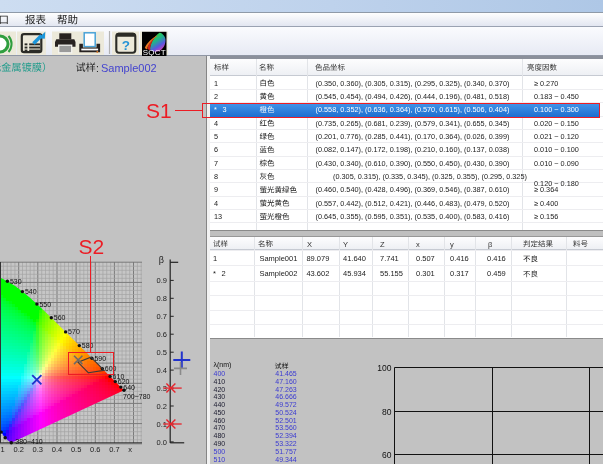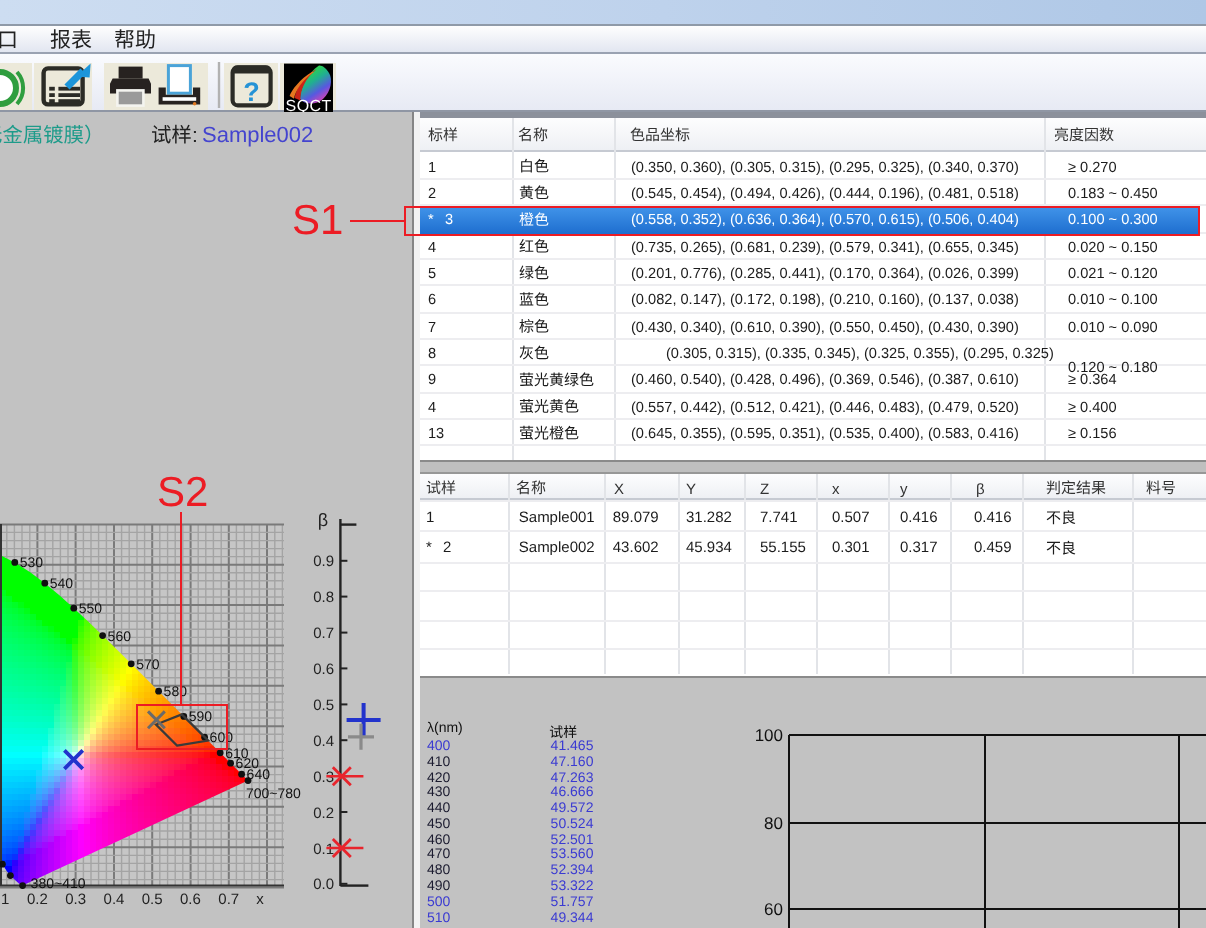--- a/index.html
+++ b/index.html
@@ -163,21 +163,21 @@
 <span style="left:343px;top:3px">Y</span>
 <span style="left:380px;top:3px">Z</span>
 <span style="left:416px;top:3px">x</span>
 <span style="left:450px;top:3px">y</span>
 <span style="left:488px;top:3px">β</span>
 </div>
 <div class="abs t2row" style="left:0;top:249.8px;font-size:7.5px;color:#1c1c1c">
 <span style="left:213.0px;top:4px">1</span>
 <span style="left:259.4px;top:4px">Sample001</span>
 <span style="left:306.4px;top:4px">89.079</span>
-<span style="left:343.0px;top:4px">31.282</span>
+<span style="left:343.0px;top:4px">41.640</span>
 <span style="left:380.0px;top:4px">7.741</span>
 <span style="left:416.0px;top:4px">0.507</span>
 <span style="left:450.0px;top:4px">0.416</span>
 <span style="left:487.0px;top:4px">0.416</span>
 </div>
 <div class="abs t2row" style="left:0;top:265.0px;font-size:7.5px;color:#1c1c1c">
 <span style="left:213px;top:4px">*</span>
     <span style="left:221.5px;top:4px">2</span>
 <span style="left:259.4px;top:4px">Sample002</span>
 <span style="left:306.4px;top:4px">43.602</span>

